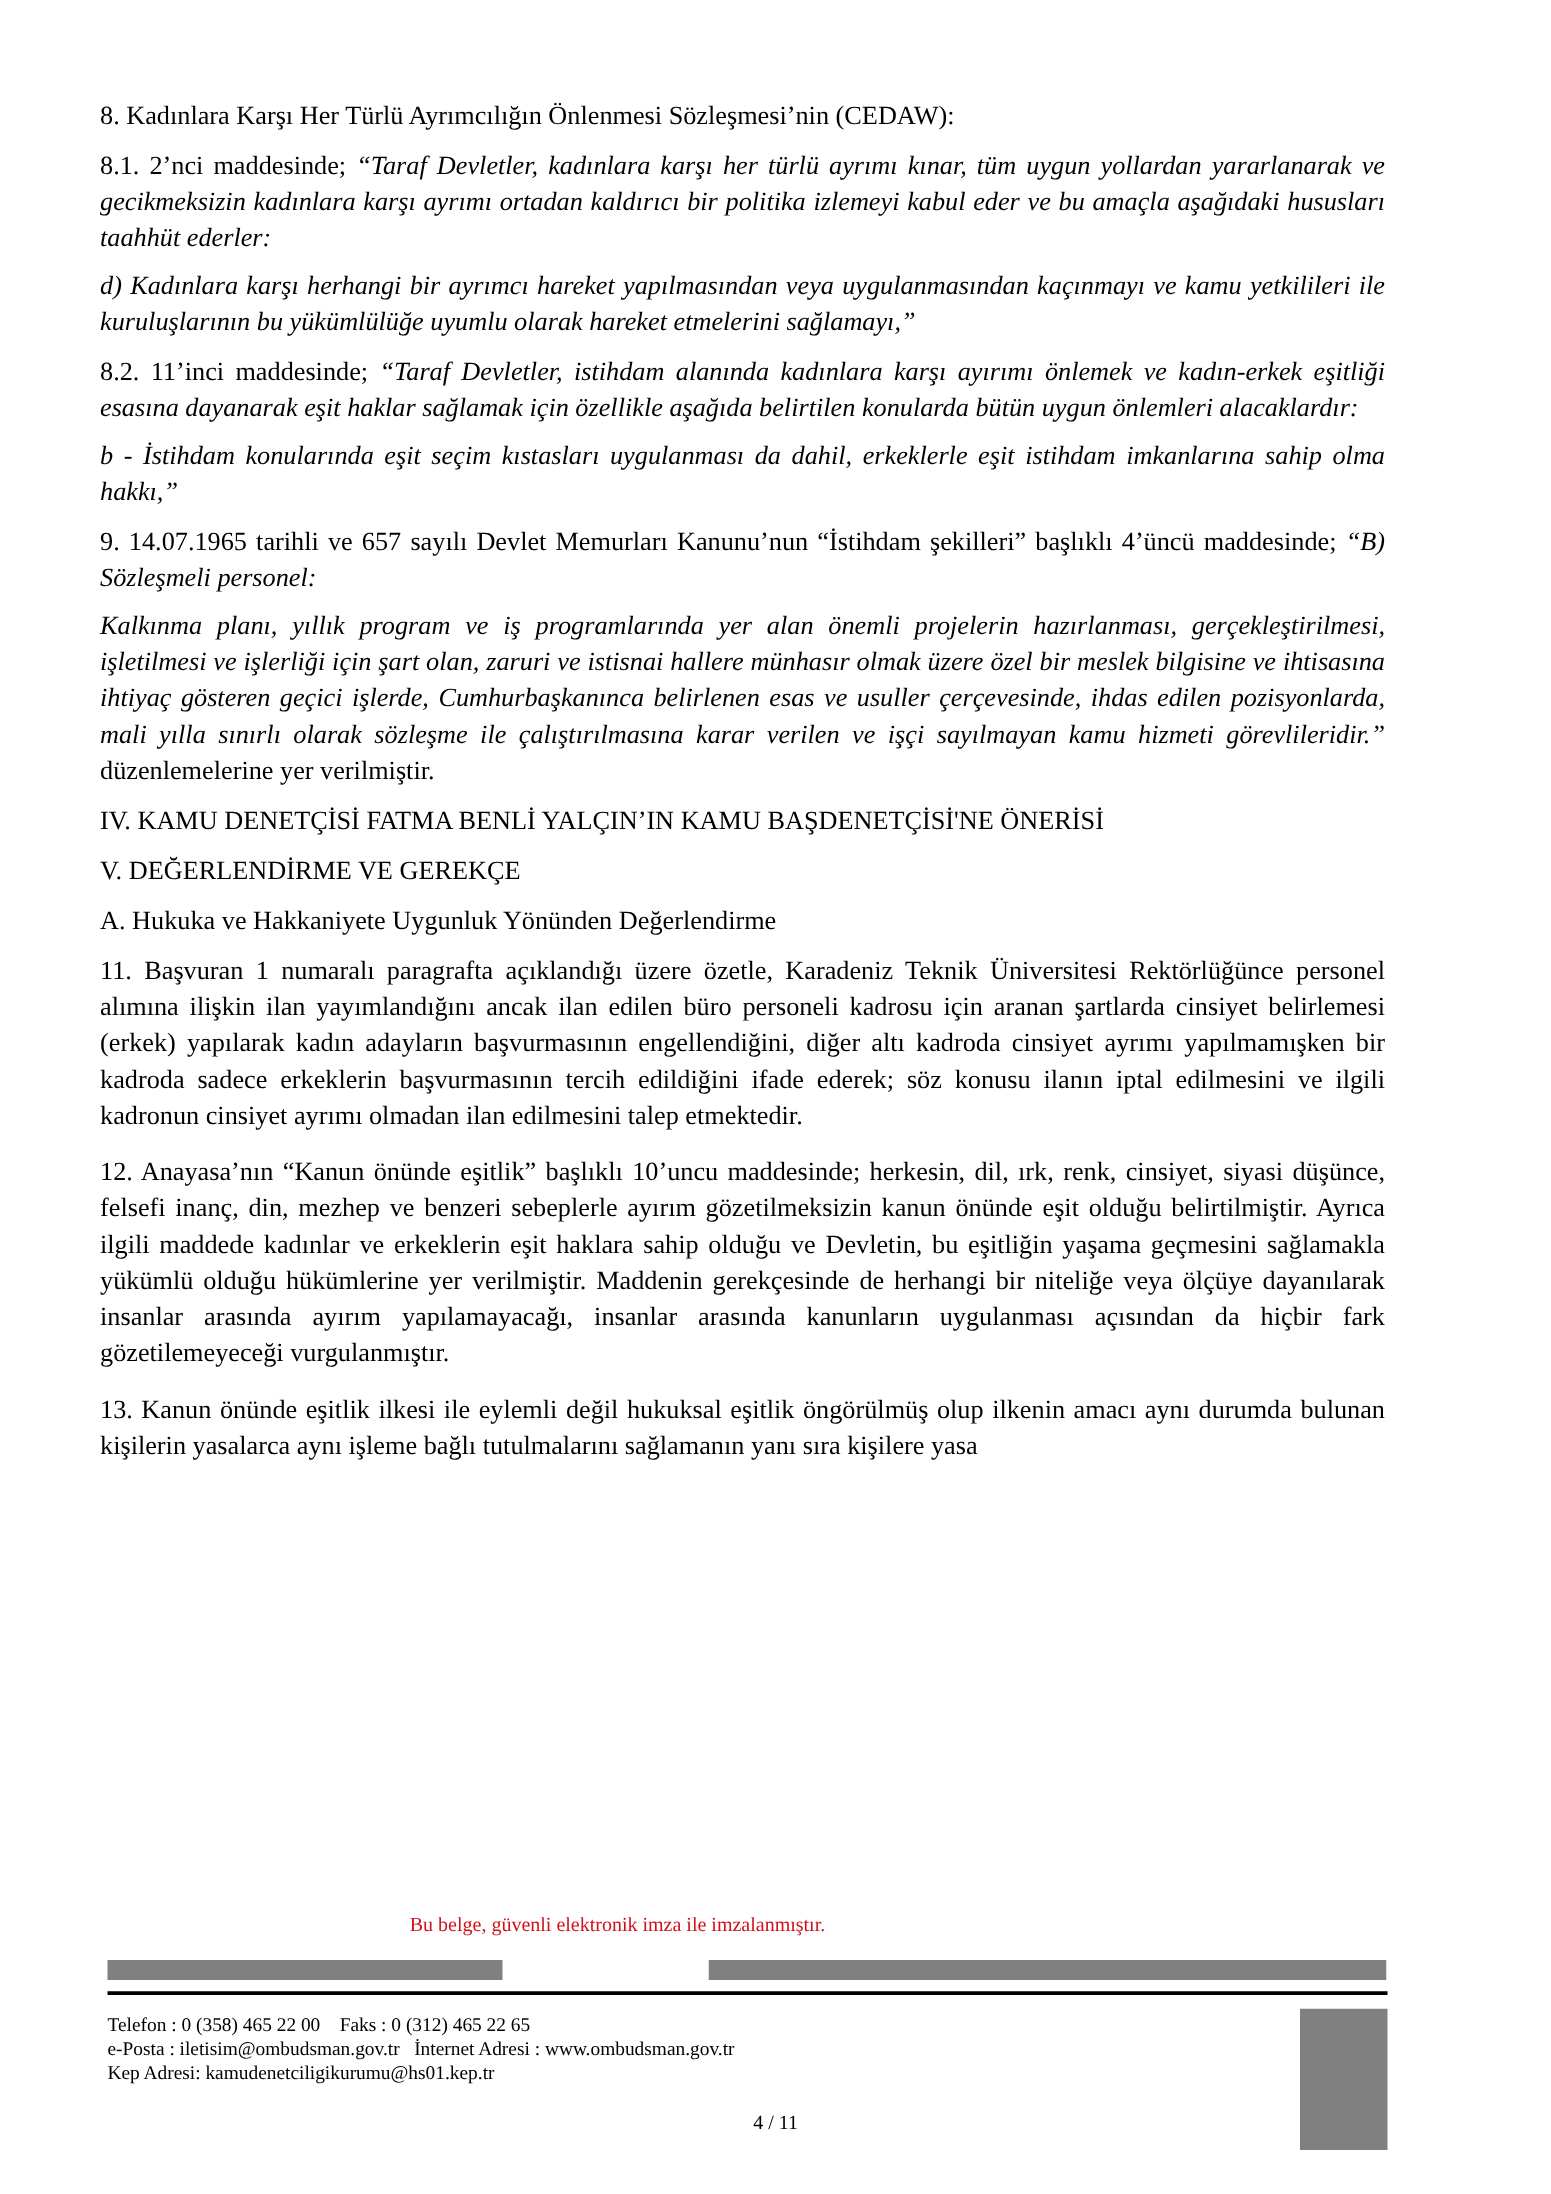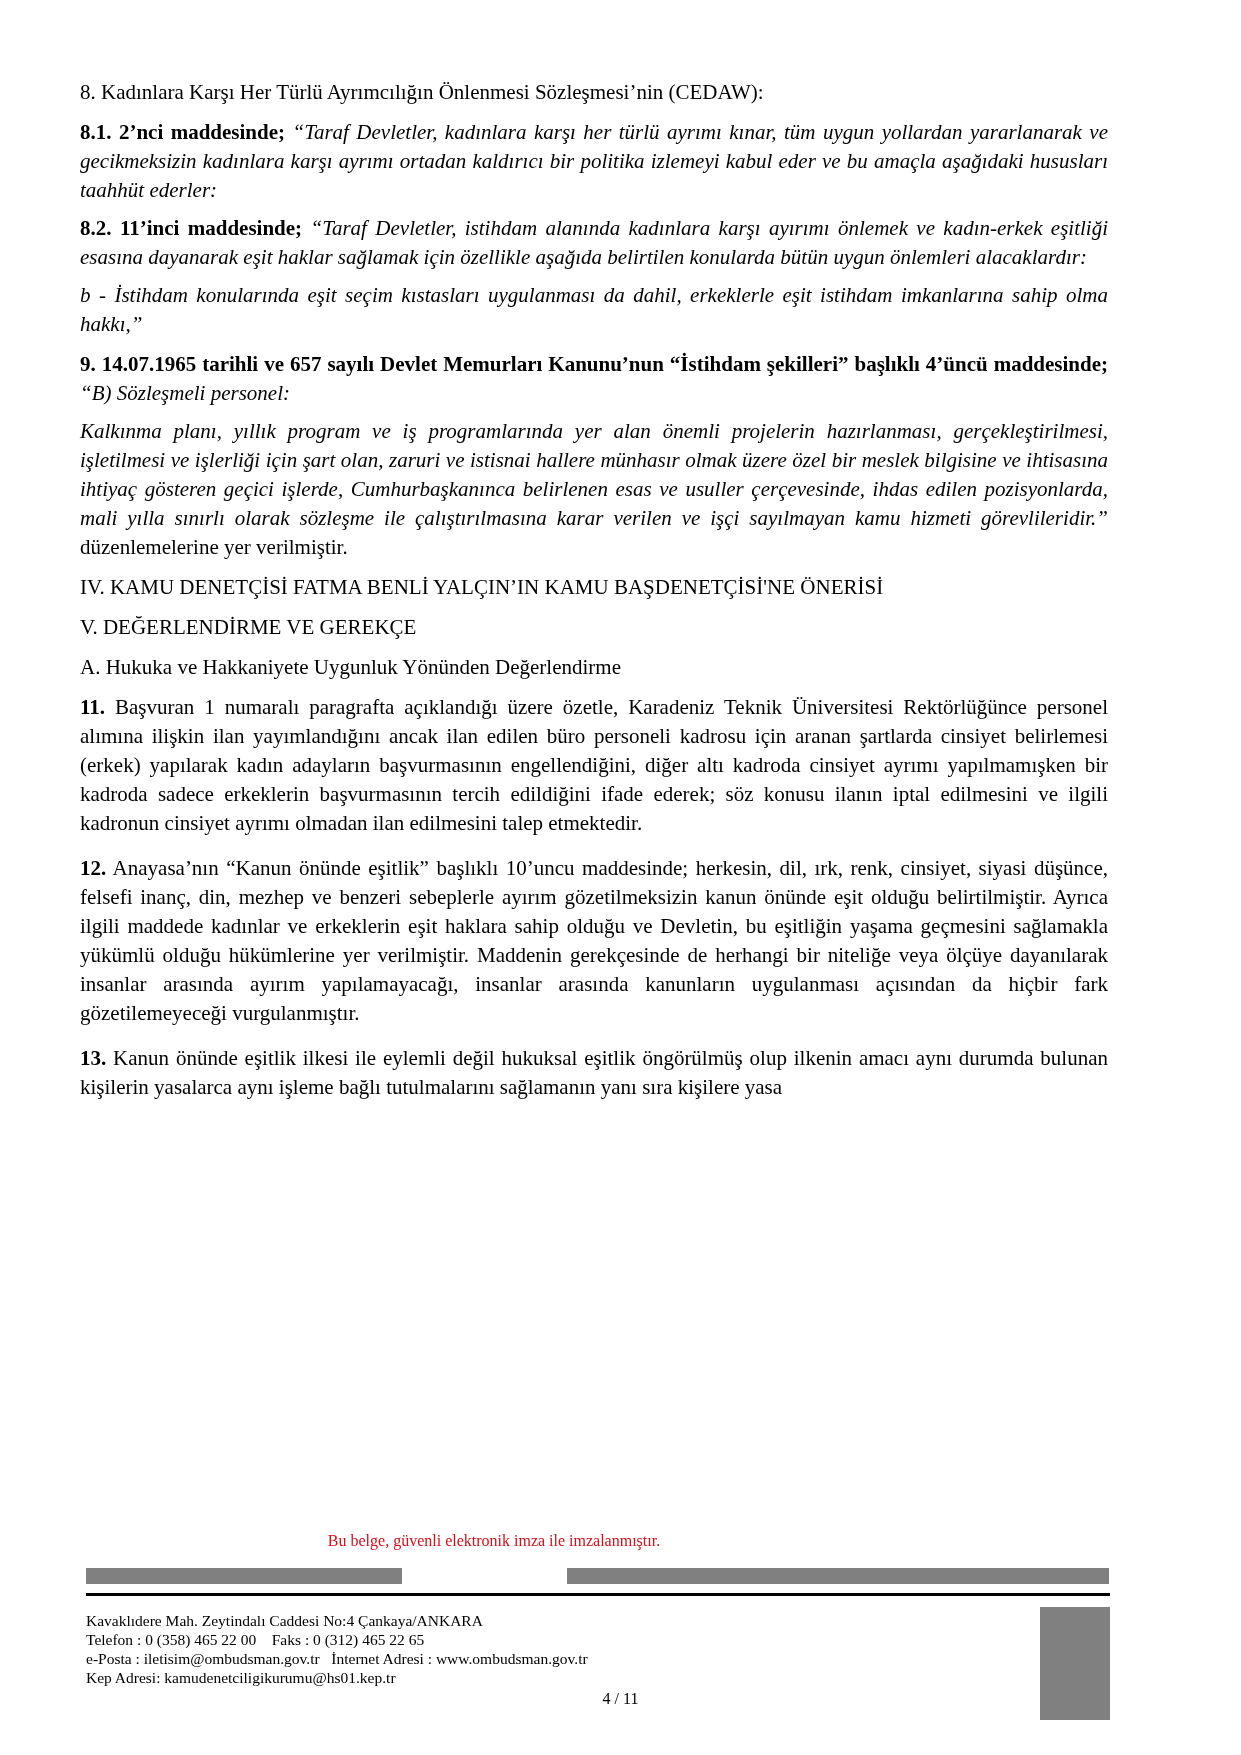--- a/index.html
+++ b/index.html
@@ -1,21 +1,21 @@
 <!DOCTYPE html>
 <html><head>
   <meta charset="utf-8">
   <style>
     html, body { margin: 0; padding: 0; background: #ffffff; }
     body { width: 1241px; height: 1755px; position: relative; overflow: hidden;
            font-family: "Liberation Serif", "DejaVu Serif", serif; color: #000; }
     .page { position: absolute; left: 80px; top: 78px; width: 1028px; }
     .p { font-size: 21px; line-height: 29px; text-align: justify; margin: 0 0 11px 0; }
     .p.tight { margin-bottom: 9px; }
-    .b { font-weight: bold; margin-top: 47px; }
+    .b { font-weight: normal; margin-top: 47px; }
     .i { font-style: italic; }
     .h { font-size: 21px; line-height: 29px; font-weight: normal; margin: 0 0 11px 0; }
     .signed { position: absolute; left: 0; top: 1532px; width: 988px; text-align: center;
               color: #d0101a; font-size: 16px; }
     .bar { position: absolute; top: 1568px; height: 16px; background: #808080; }
     .bar.left { left: 86px; width: 316px; }
     .bar.right { left: 567px; width: 542px; }
     .rule { position: absolute; left: 86px; top: 1593px; width: 1024px; height: 3px; background: #000; }
     .footer { position: absolute; left: 86px; top: 1611px; font-size: 15.5px; line-height: 19px; }
     .footer div { white-space: pre; }
@@ -25,20 +25,21 @@
 </head>
 <body>
 
 <div class="page">
   <p class="h">8. Kadınlara Karşı Her Türlü Ayrımcılığın Önlenmesi Sözleşmesi’nin (CEDAW):</p>
 
   <p class="p tight">
     <span class="b">8.1. 2’nci maddesinde;</span>
     <span class="i">“Taraf Devletler, kadınlara karşı her türlü ayrımı kınar, tüm uygun yollardan yararlanarak ve gecikmeksizin kadınlara karşı ayrımı ortadan kaldırıcı bir politika izlemeyi kabul eder ve bu amaçla aşağıdaki hususları taahhüt ederler:</span>
   </p>
+  <p class="p i">d) Kadınlara karşı herhangi bir ayrımcı hareket yapılmasından veya uygulanmasından kaçınmayı ve kamu yetkilileri ile kuruluşlarının bu yükümlülüğe uyumlu olarak hareket etmelerini sağlamayı,”</p>
 
   <p class="p tight">
     <span class="b">8.2. 11’inci maddesinde;</span>
     <span class="i">“Taraf Devletler, istihdam alanında kadınlara karşı ayırımı önlemek ve kadın-erkek eşitliği esasına dayanarak eşit haklar sağlamak için özellikle aşağıda belirtilen konularda bütün uygun önlemleri alacaklardır:</span>
   </p>
   <p class="p i">b - İstihdam konularında eşit seçim kıstasları uygulanması da dahil, erkeklerle eşit istihdam imkanlarına sahip olma hakkı,”</p>
 
   <p class="p tight">
     <span class="b">9. 14.07.1965 tarihli ve 657 sayılı Devlet Memurları Kanunu’nun “İstihdam şekilleri” başlıklı 4’üncü maddesinde;</span>
     <span class="i">“B) Sözleşmeli personel:</span>
@@ -57,19 +58,18 @@
 
   <p class="p"><span class="b">13.</span><span> Kanun önünde eşitlik ilkesi ile eylemli değil hukuksal eşitlik öngörülmüş olup ilkenin amacı aynı durumda bulunan kişilerin yasalarca aynı işleme bağlı tutulmalarını sağlamanın yanı sıra kişilere yasa</span></p>
 </div>
 
 <div class="signed">Bu belge, güvenli elektronik imza ile imzalanmıştır.</div>
 <div class="bar left"></div>
 <div class="bar right"></div>
 <div class="rule"></div>
 
 <div class="footer">
-  <div>Kavaklıdere Mah. Zeytindalı Caddesi No:4 Çankaya/ANKARA</div>
   <div>Telefon : 0 (358) 465 22 00    Faks : 0 (312) 465 22 65</div>
   <div>e-Posta : iletisim@ombudsman.gov.tr   İnternet Adresi : www.ombudsman.gov.tr</div>
   <div>Kep Adresi: kamudenetciligikurumu@hs01.kep.tr</div>
 </div>
 <div class="pagenum">4 / 11</div>
 <div class="stamp"></div>
 
 </body></html>

